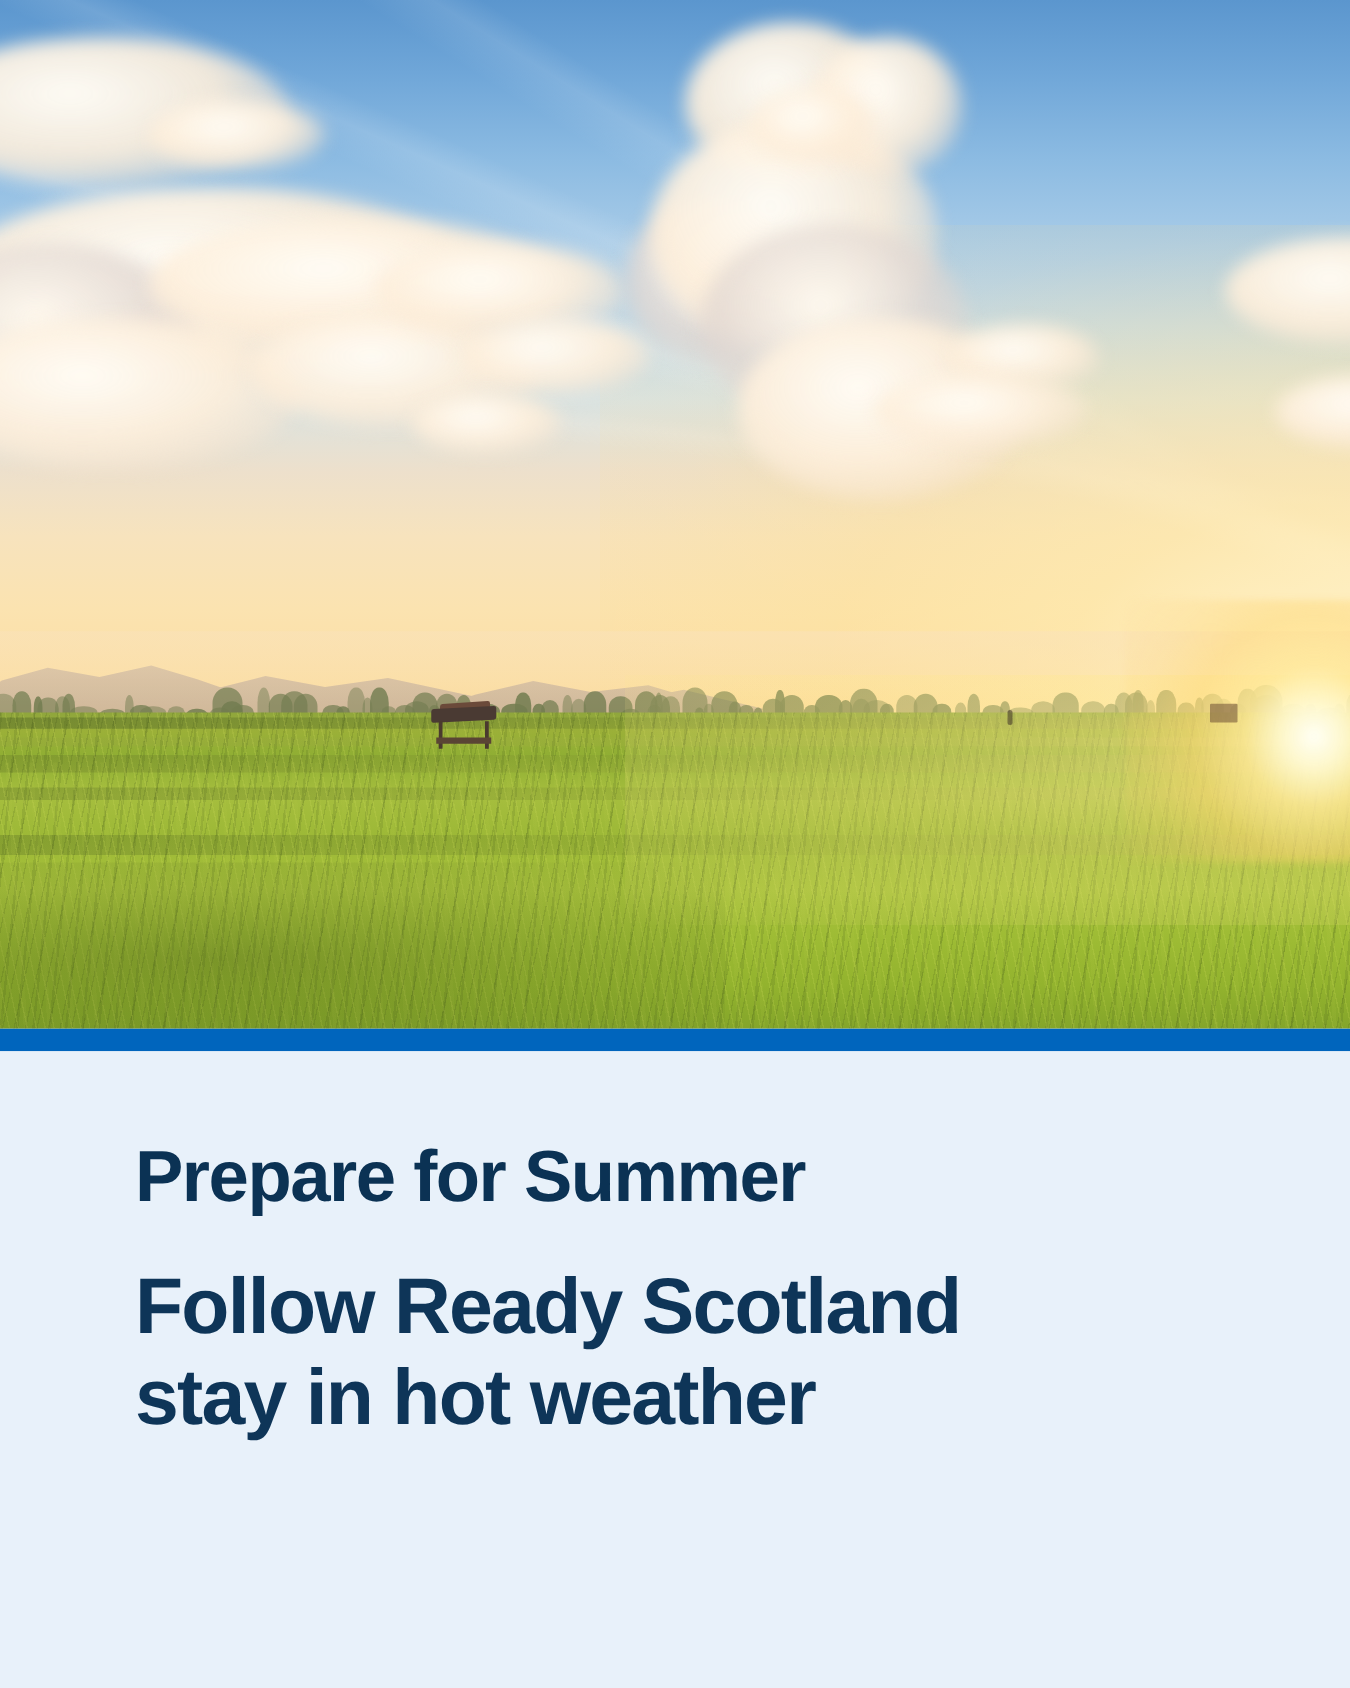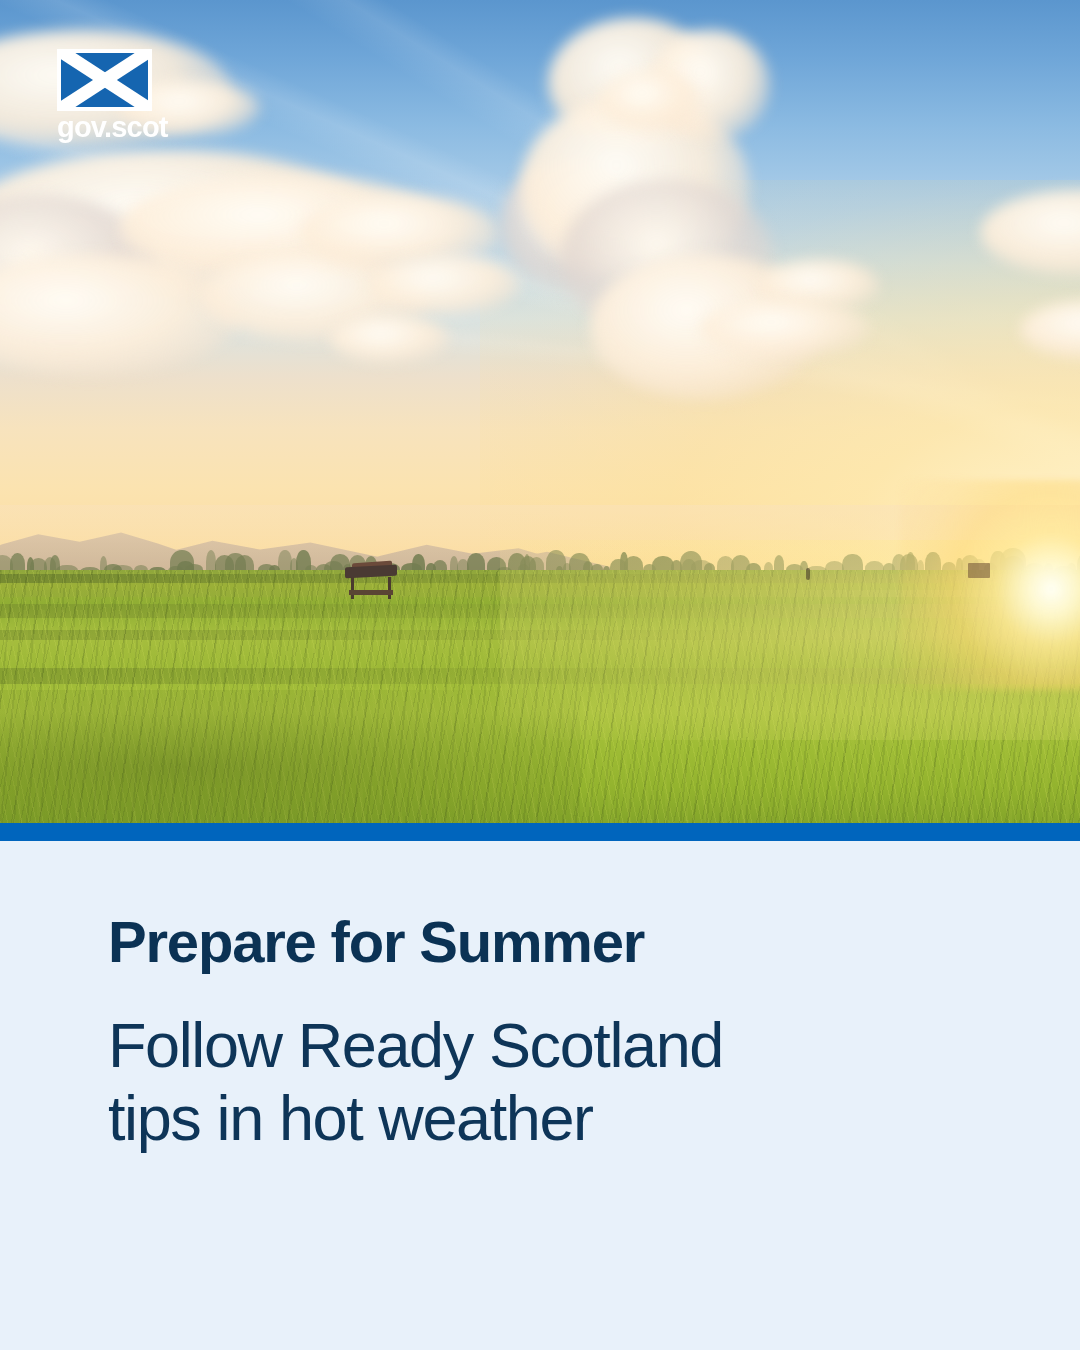--- a/index.html
+++ b/index.html
@@ -261,21 +261,21 @@
     font-size:58px;
     font-weight:700;
     letter-spacing:-1.2px;
     line-height:1.0;
     font-family:"Liberation Sans", sans-serif;
   }
   .subline {
     margin-top:38px;
     color:#0E3558;
     font-size:63px;
-    font-weight:400;
+    font-weight:700;
     letter-spacing:-1.4px;
     line-height:1.16;
     max-width:700px;
     font-family:"Liberation Sans", sans-serif;
   }
   .subline .ln { display:block; }
 </style>
 </head>
 <body>
 
@@ -436,36 +436,27 @@
     <div class="hut">
       <div class="hut-roof2"></div>
       <div class="hut-roof"></div>
       <div class="hut-post hp1"></div>
       <div class="hut-post hp2"></div>
       <div class="hut-floor"></div>
     </div>
     <div class="shed"></div>
     <div class="figure"></div>
 
-    <div class="logo">
-      <div class="flag">
-        <div class="flag-inner">
-          <div class="saltire-a"></div>
-          <div class="saltire-b"></div>
-        </div>
-      </div>
-      <div class="logo-word">gov.scot</div>
-    </div>
   </div>
 
   <div class="rule"></div>
 
   <div class="panel">
     <div class="panel-inner">
       <div class="headline">Prepare for Summer</div>
       <div class="subline">
         <span class="ln">Follow Ready Scotland</span>
-        <span class="ln">tips in hot weather</span>
+        <span class="ln">stay in hot weather</span>
       </div>
     </div>
   </div>
 
 </div>
 
 </body></html>

